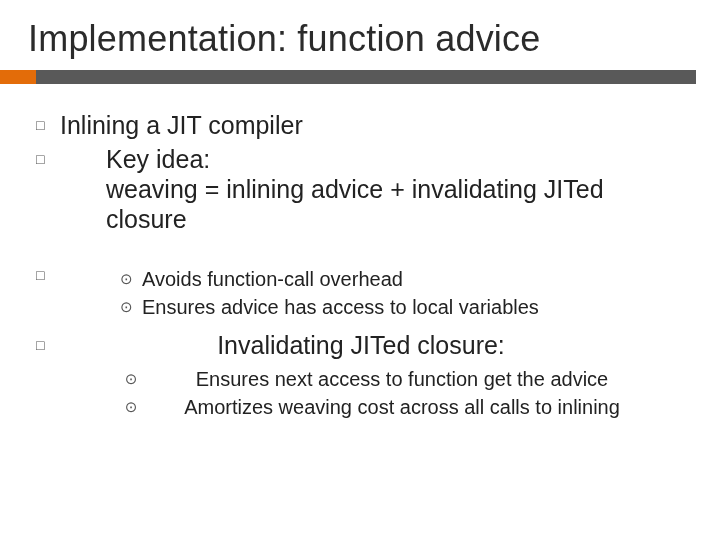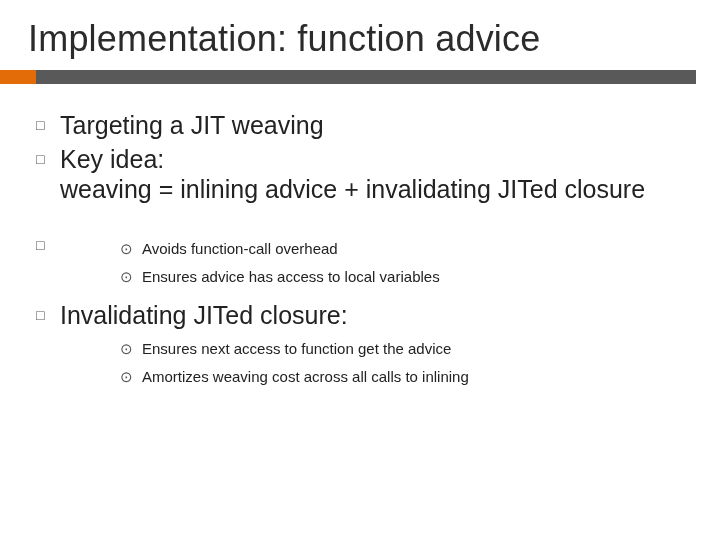--- a/index.html
+++ b/index.html
@@ -71,46 +71,46 @@
     margin-bottom: 2px;
   }
   .lvl2 .bullet {
     width: 24px;
     flex-shrink: 0;
     font-size: 15px;
     line-height: 26px;
     color: #555;
   }
   .lvl2 .txt {
-    font-size: 15px;
+    font-size: 20px;
     line-height: 26px;
     color: #222;
     flex: 1;
   }
 </style>
 </head>
 <body>
 
 <div class="slide">
   <h1 class="title">Implementation: function advice</h1>
   <div class="accent-row">
     <div class="accent-orange"></div>
     <div class="accent-gray"></div>
   </div>
   <div class="content">
     <ul class="lvl1" id="lvl1-list">
         <li>
           <span class="bullet">□</span>
           <div style="flex: 1 1 0%;">
-            <div class="txt" style="white-space: pre-line;">Targeting a JIT weaving</div>
+            <div class="txt" style="white-space: pre-line;">Inlining a JIT compiler</div>
           </div>
         </li>
         <li>
           <span class="bullet">□</span>
-          <div style="flex: 1 1 0%;">
+          <div style="flex: 1 1 0%; margin-left: 46px;">
             <div class="txt" style="white-space: pre-line;">Key idea:
 weaving = inlining advice + invalidating JITed closure</div>
           </div>
         </li>
         <li class="gap-before">
           <span class="bullet">□</span>
           <div style="flex: 1 1 0%;">
             <ul class="lvl2">
               <li>
                 <span class="bullet">⊙</span>
@@ -118,21 +118,21 @@
               </li>
               <li>
                 <span class="bullet">⊙</span>
                 <span class="txt">Ensures advice has access to local variables</span>
               </li>
             </ul>
           </div>
         </li>
         <li>
           <span class="bullet">□</span>
-          <div style="flex: 1 1 0%;">
+          <div style="flex: 1 1 0%; text-align: center;">
             <div class="txt" style="white-space: pre-line;">Invalidating JITed closure:</div>
             <ul class="lvl2">
               <li>
                 <span class="bullet">⊙</span>
                 <span class="txt">Ensures next access to function get the advice</span>
               </li>
               <li>
                 <span class="bullet">⊙</span>
                 <span class="txt">Amortizes weaving cost across all calls to inlining</span>
               </li>

